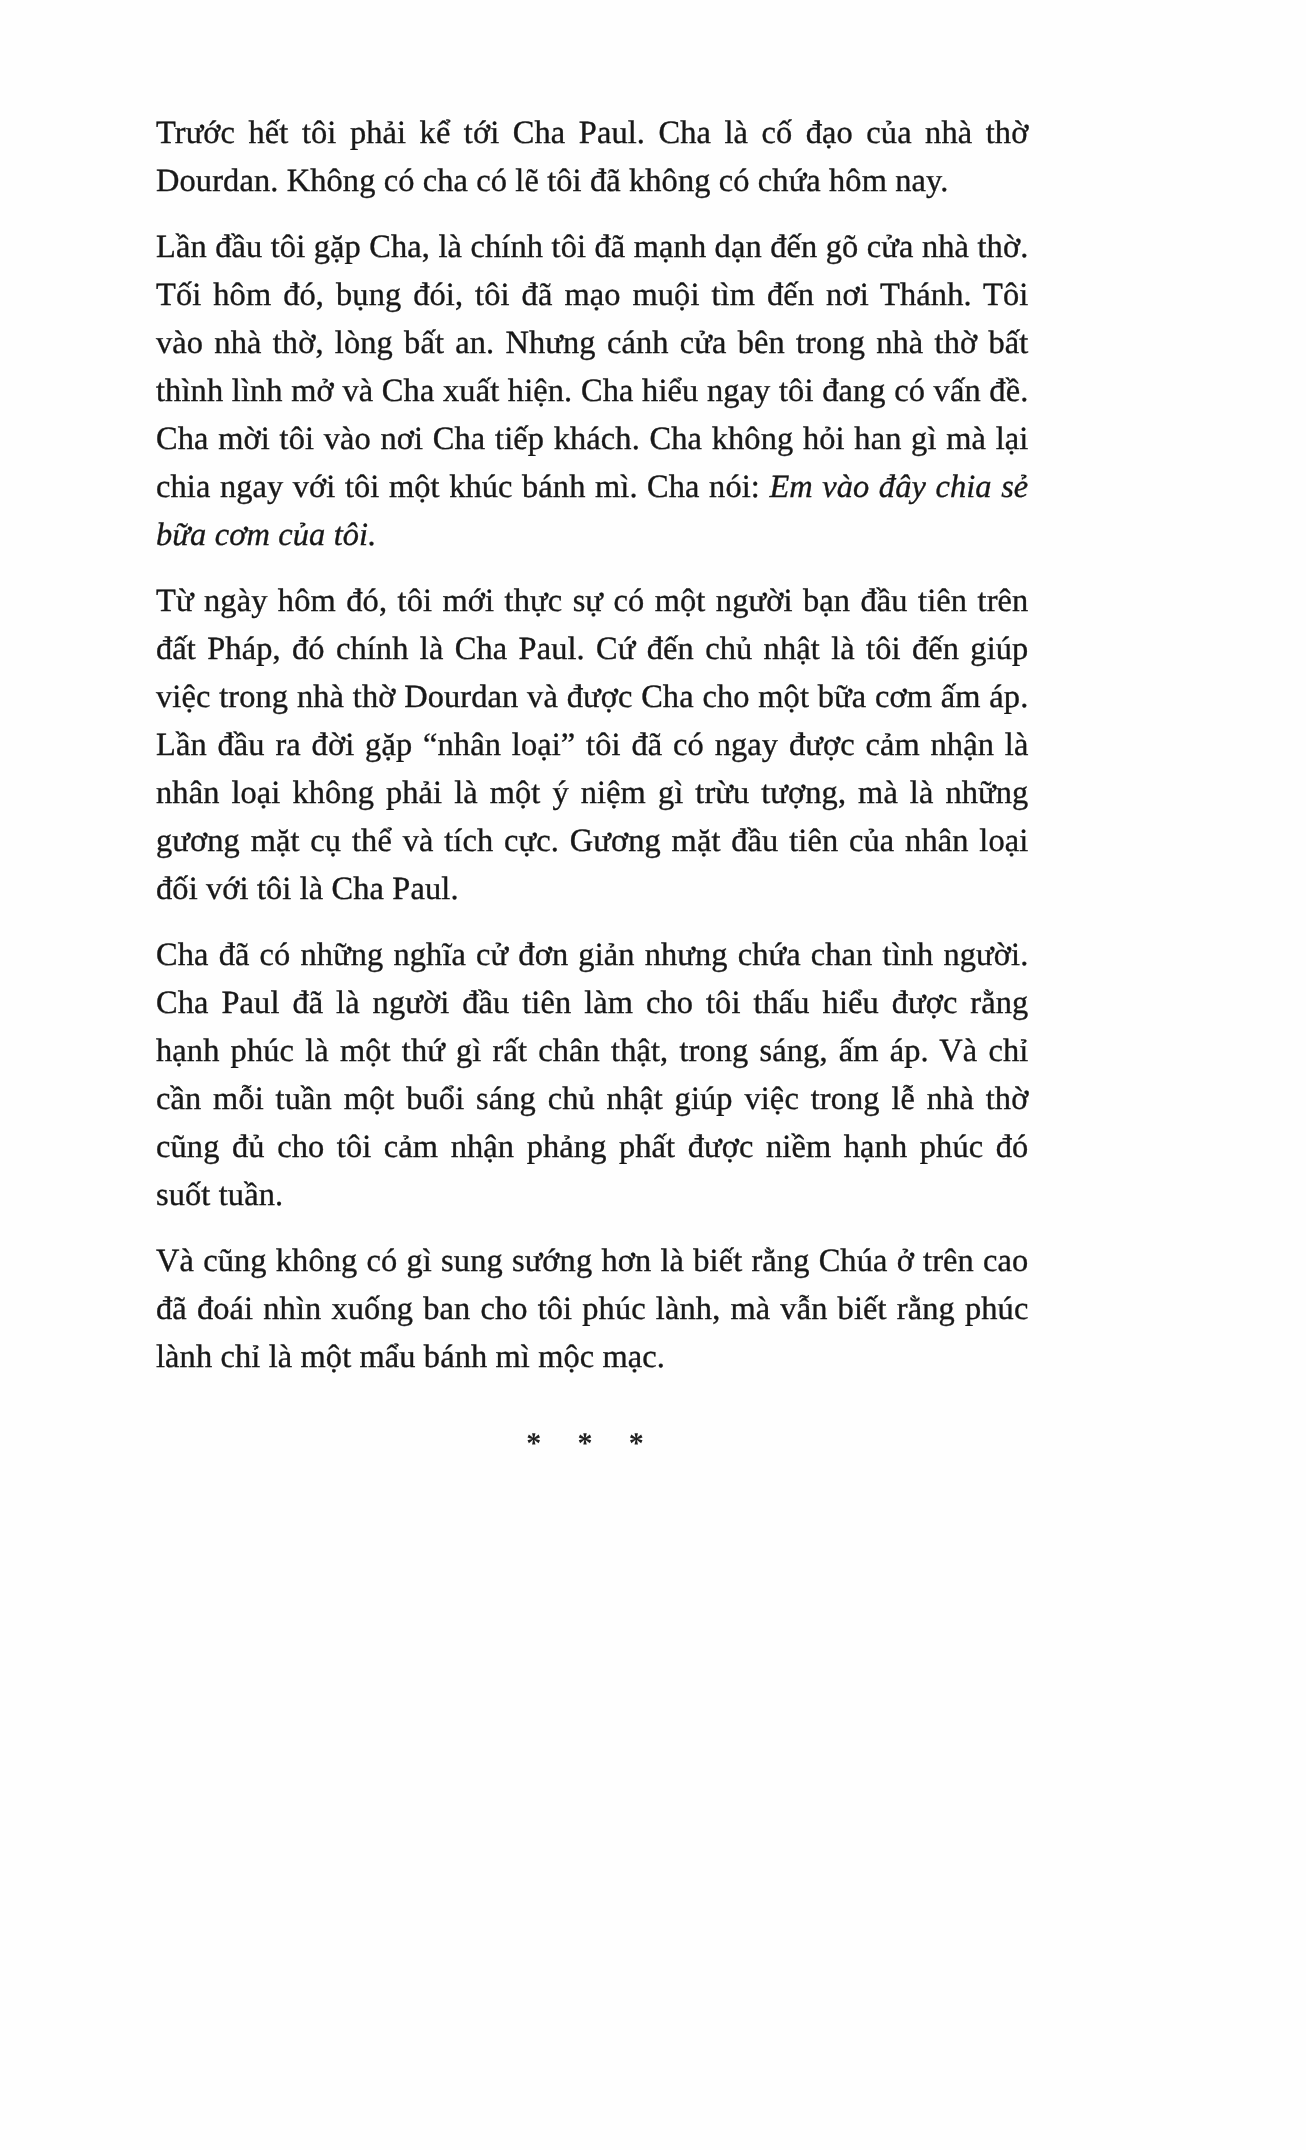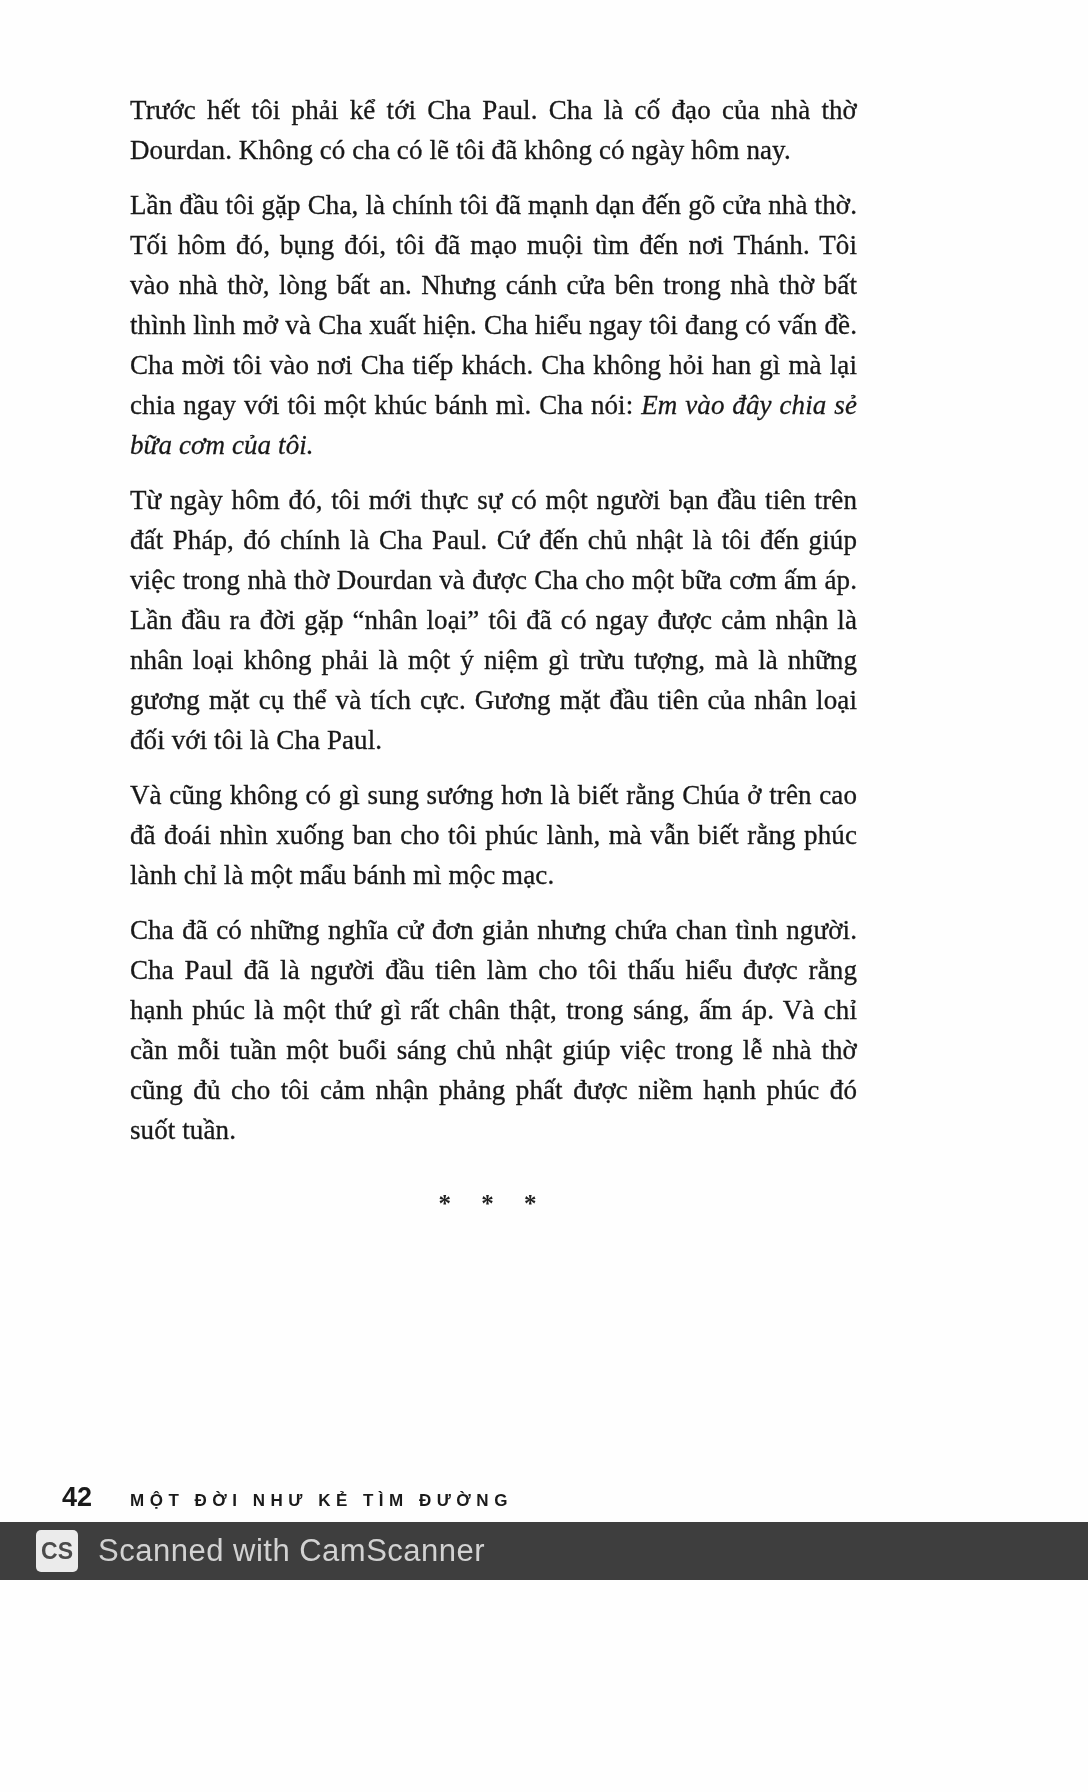--- a/index.html
+++ b/index.html
@@ -94,31 +94,23 @@
     letter-spacing: 0.5px;
     white-space: nowrap;
   }
 </style>
 </head>
 <body>
 
 <div class="page">
 
   <div class="text-block" id="text-block">
-      <p class="para"><span>Trước hết tôi phải kể tới Cha Paul. Cha là cố đạo của nhà thờ Dourdan. Không có cha có lẽ tôi đã không có ngày hôm nay.</span></p>
+      <p class="para"><span>Trước hết tôi phải kể tới Cha Paul. Cha là cố đạo của nhà thờ Dourdan. Không có cha có lẽ tôi đã không có chứa hôm nay.</span></p>
       <p class="para"><span>Lần đầu tôi gặp Cha, là chính tôi đã mạnh dạn đến gõ cửa nhà thờ. Tối hôm đó, bụng đói, tôi đã mạo muội tìm đến nơi Thánh. Tôi vào nhà thờ, lòng bất an. Nhưng cánh cửa bên trong nhà thờ bất thình lình mở và Cha xuất hiện. Cha hiểu ngay tôi đang có vấn đề. Cha mời tôi vào nơi Cha tiếp khách. Cha không hỏi han gì mà lại chia ngay với tôi một khúc bánh mì. Cha nói: </span><span class="italic">Em vào đây chia sẻ bữa cơm của tôi.</span></p>
       <p class="para"><span>Từ ngày hôm đó, tôi mới thực sự có một người bạn đầu tiên trên đất Pháp, đó chính là Cha Paul. Cứ đến chủ nhật là tôi đến giúp việc trong nhà thờ Dourdan và được Cha cho một bữa cơm ấm áp. Lần đầu ra đời gặp “nhân loại” tôi đã có ngay được cảm nhận là nhân loại không phải là một ý niệm gì trừu tượng, mà là những gương mặt cụ thể và tích cực. Gương mặt đầu tiên của nhân loại đối với tôi là Cha Paul.</span></p>
+      <p class="para"><span>Cha đã có những nghĩa cử đơn giản nhưng chứa chan tình người. Cha Paul đã là người đầu tiên làm cho tôi thấu hiểu được rằng hạnh phúc là một thứ gì rất chân thật, trong sáng, ấm áp. Và chỉ cần mỗi tuần một buổi sáng chủ nhật giúp việc trong lễ nhà thờ cũng đủ cho tôi cảm nhận phảng phất được niềm hạnh phúc đó suốt tuần.</span></p>
       <p class="para"><span>Và cũng không có gì sung sướng hơn là biết rằng Chúa ở trên cao đã đoái nhìn xuống ban cho tôi phúc lành, mà vẫn biết rằng phúc lành chỉ là một mẩu bánh mì mộc mạc.</span></p>
-      <p class="para"><span>Cha đã có những nghĩa cử đơn giản nhưng chứa chan tình người. Cha Paul đã là người đầu tiên làm cho tôi thấu hiểu được rằng hạnh phúc là một thứ gì rất chân thật, trong sáng, ấm áp. Và chỉ cần mỗi tuần một buổi sáng chủ nhật giúp việc trong lễ nhà thờ cũng đủ cho tôi cảm nhận phảng phất được niềm hạnh phúc đó suốt tuần.</span></p>
       <div class="separator">* * *</div>
     </div>
 
-  <div class="footer">
-    <span class="page-number">42</span>
-    <span class="book-title">MỘT ĐỜI NHƯ KẺ TÌM ĐƯỜNG</span>
-  </div>
 
-  <div class="scanner-bar">
-    <span class="cs-logo">CS</span>
-    <span class="scanner-label">Scanned with CamScanner</span>
-  </div>
 
 </div>
 
 </body></html>

